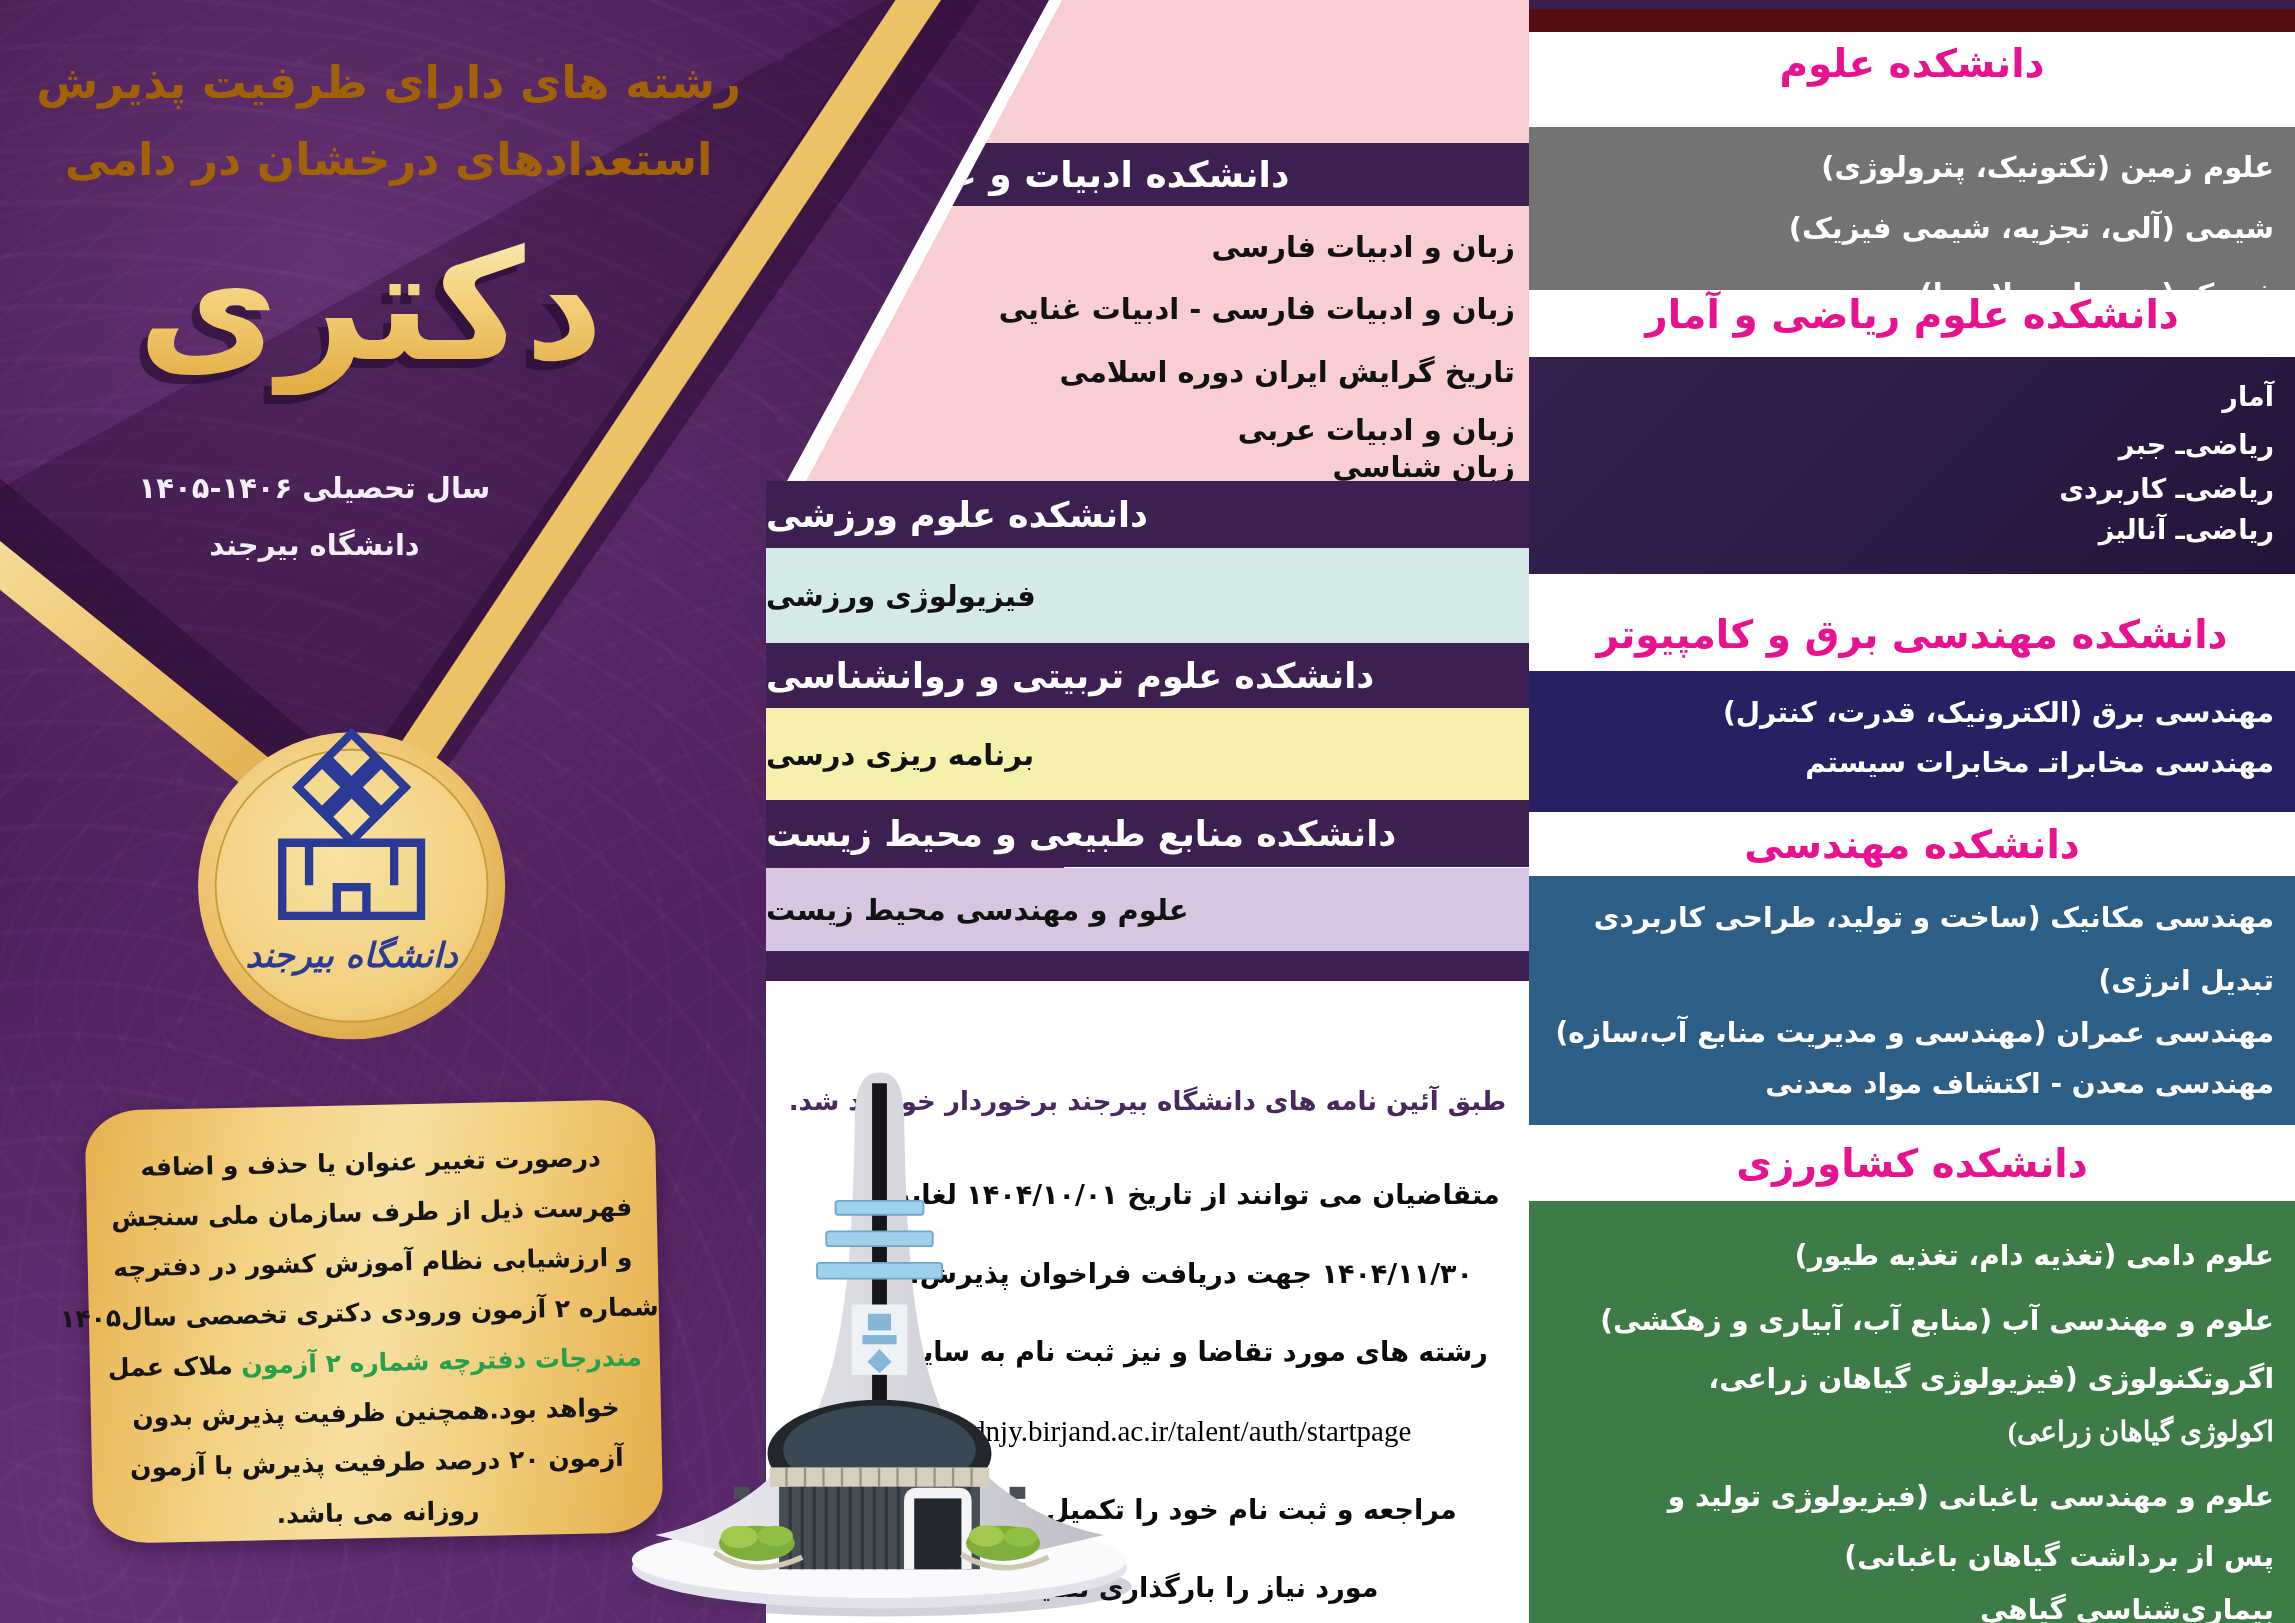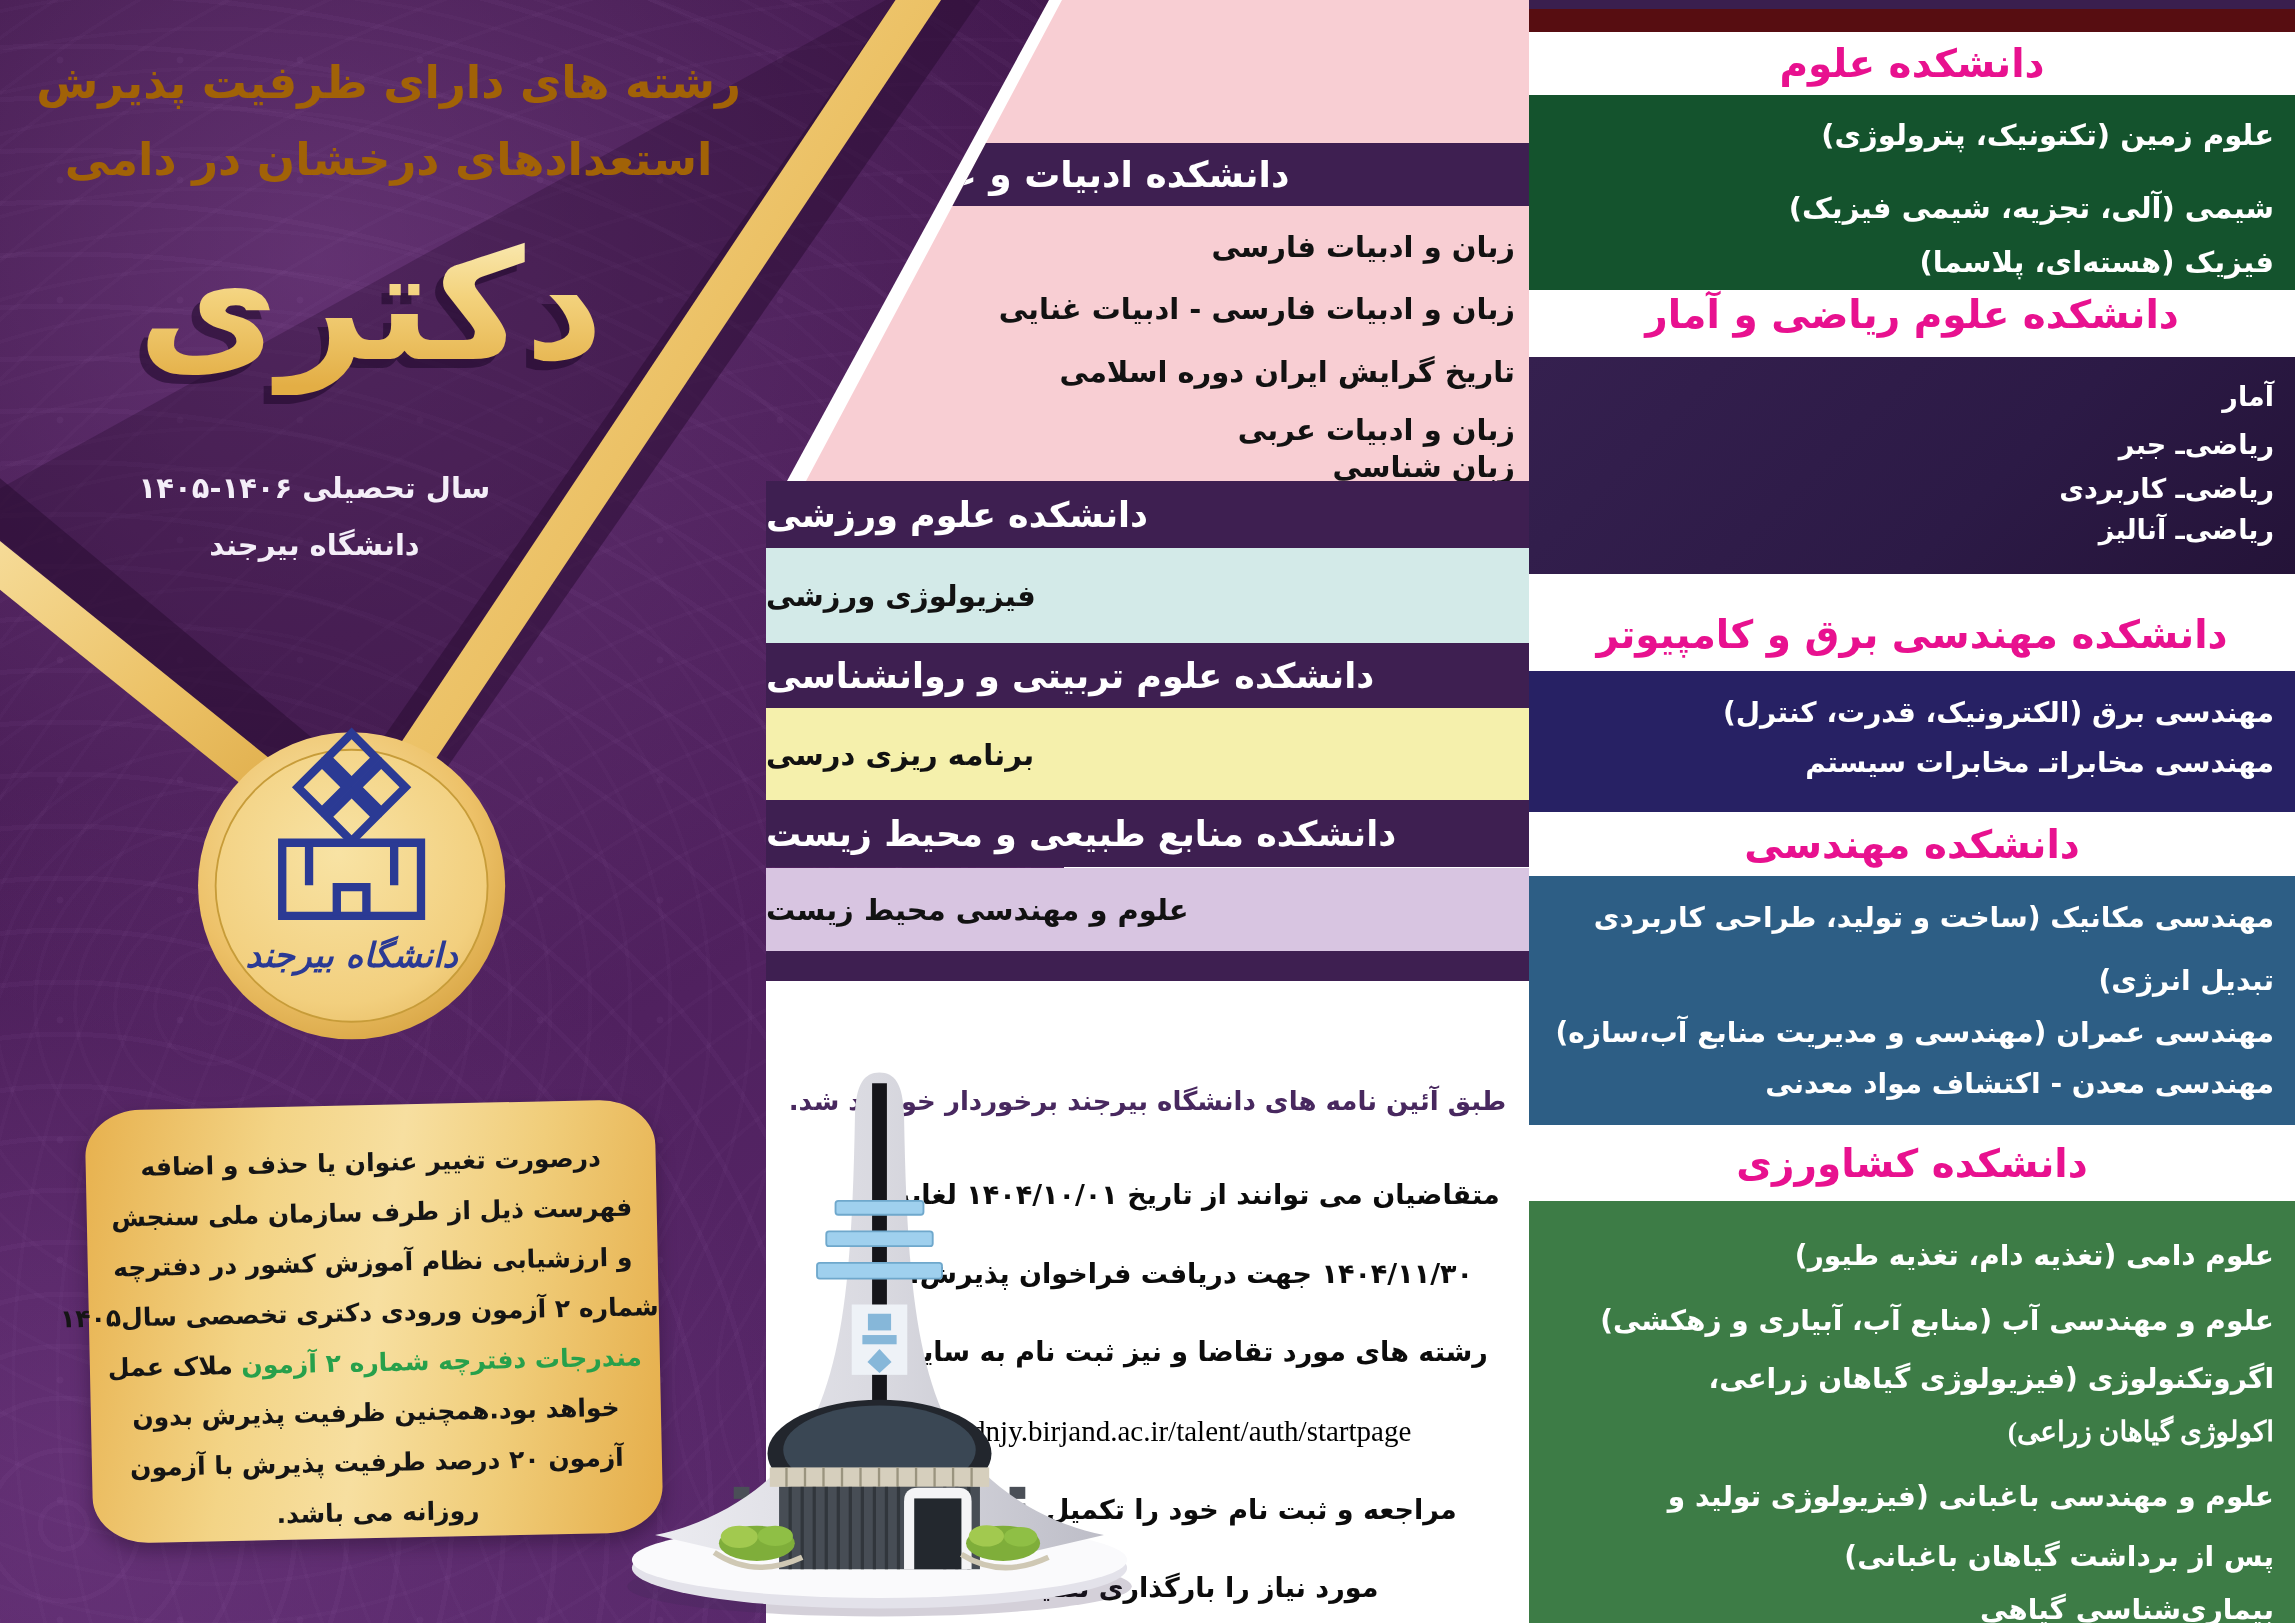--- a/index.html
+++ b/index.html
@@ -106,21 +106,21 @@
   .right-col{position:absolute;left:1529px;top:0;width:766px;height:1623px;z-index:7;background:#ffffff;}
   .r-band{position:absolute;left:0;width:766px;box-sizing:border-box;}
   .r-header{
     display:flex;align-items:center;justify-content:center;
     color:#e8118f;font-size:39px;font-weight:bold;white-space:nowrap;
   }
   .r-item{
     position:absolute;right:21px;left:14px;text-align:right;color:#ffffff;
     font-size:29px;font-weight:bold;white-space:nowrap;
   }
-  .bg-maroon{background:#14532d;}
+  .bg-maroon{background:#737373;margin-top:32px;}
   .bg-maroon-dk{background:#570d11;}
   .bg-pstrip{background:#3a1f4e;}
   .bg-math{background:linear-gradient(135deg,#35204f 0%,#2c1a46 60%,#241338 100%);}
   .bg-ee{background:#272164;}
   .bg-steel{background:#2d5e85;}
   .bg-green{background:#3d7c46;}
   .bg-white{background:#ffffff;}
 </style>
 </head>
 <body>
@@ -292,21 +292,21 @@
     </g>
   </svg>
 
   <div class="right-col">
     <div class="r-band bg-pstrip" style="top:0;height:9.3px;"></div>
     <div class="r-band bg-maroon-dk" style="top:9.3px;height:23px;"></div>
 
     <div class="r-band bg-white r-header" style="top:32px;height:63px;">دانشکده علوم</div>
     <div class="r-band bg-maroon" style="top:95px;height:195px;">
       <div class="r-item" style="top:23px;">علوم زمین (تکتونیک، پترولوژی)</div>
-      <div class="r-item" style="top:96px;">شیمی (آلی، تجزیه، شیمی فیزیک)</div>
+      <div class="r-item" style="top:84px;">شیمی (آلی، تجزیه، شیمی فیزیک)</div>
       <div class="r-item" style="top:150px;">فیزیک (هسته‌ای، پلاسما)</div>
     </div>
 
     <div class="r-band bg-white r-header" style="top:290px;height:67px;align-items:flex-start;padding-top:1.9px;">دانشکده علوم ریاضی و آمار</div>
     <div class="r-band bg-math" style="top:357px;height:217px;">
       <div class="r-item" style="top:24px;font-size:27px;">آمار</div>
       <div class="r-item" style="top:72px;font-size:27px;">ریاضی‌ـ جبر</div>
       <div class="r-item" style="top:116px;font-size:27px;">ریاضی‌ـ کاربردی</div>
       <div class="r-item" style="top:157px;font-size:27px;">ریاضی‌ـ آنالیز</div>
     </div>

